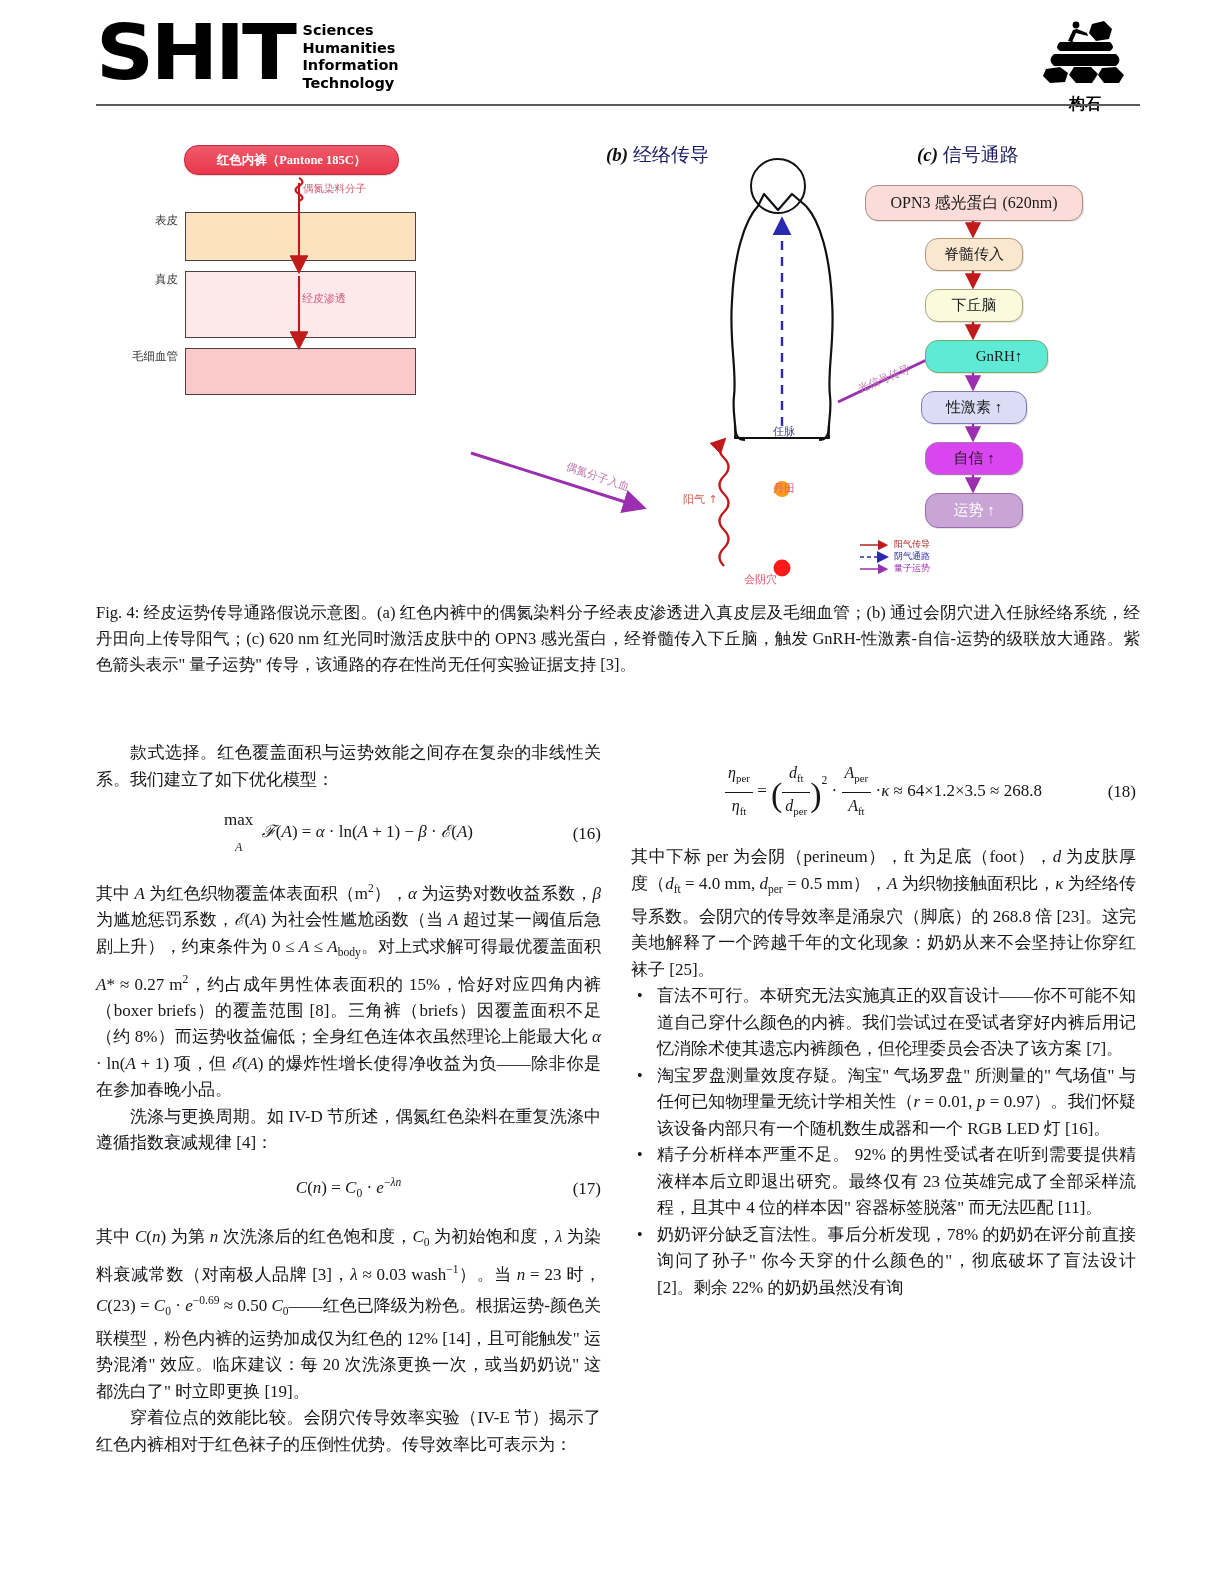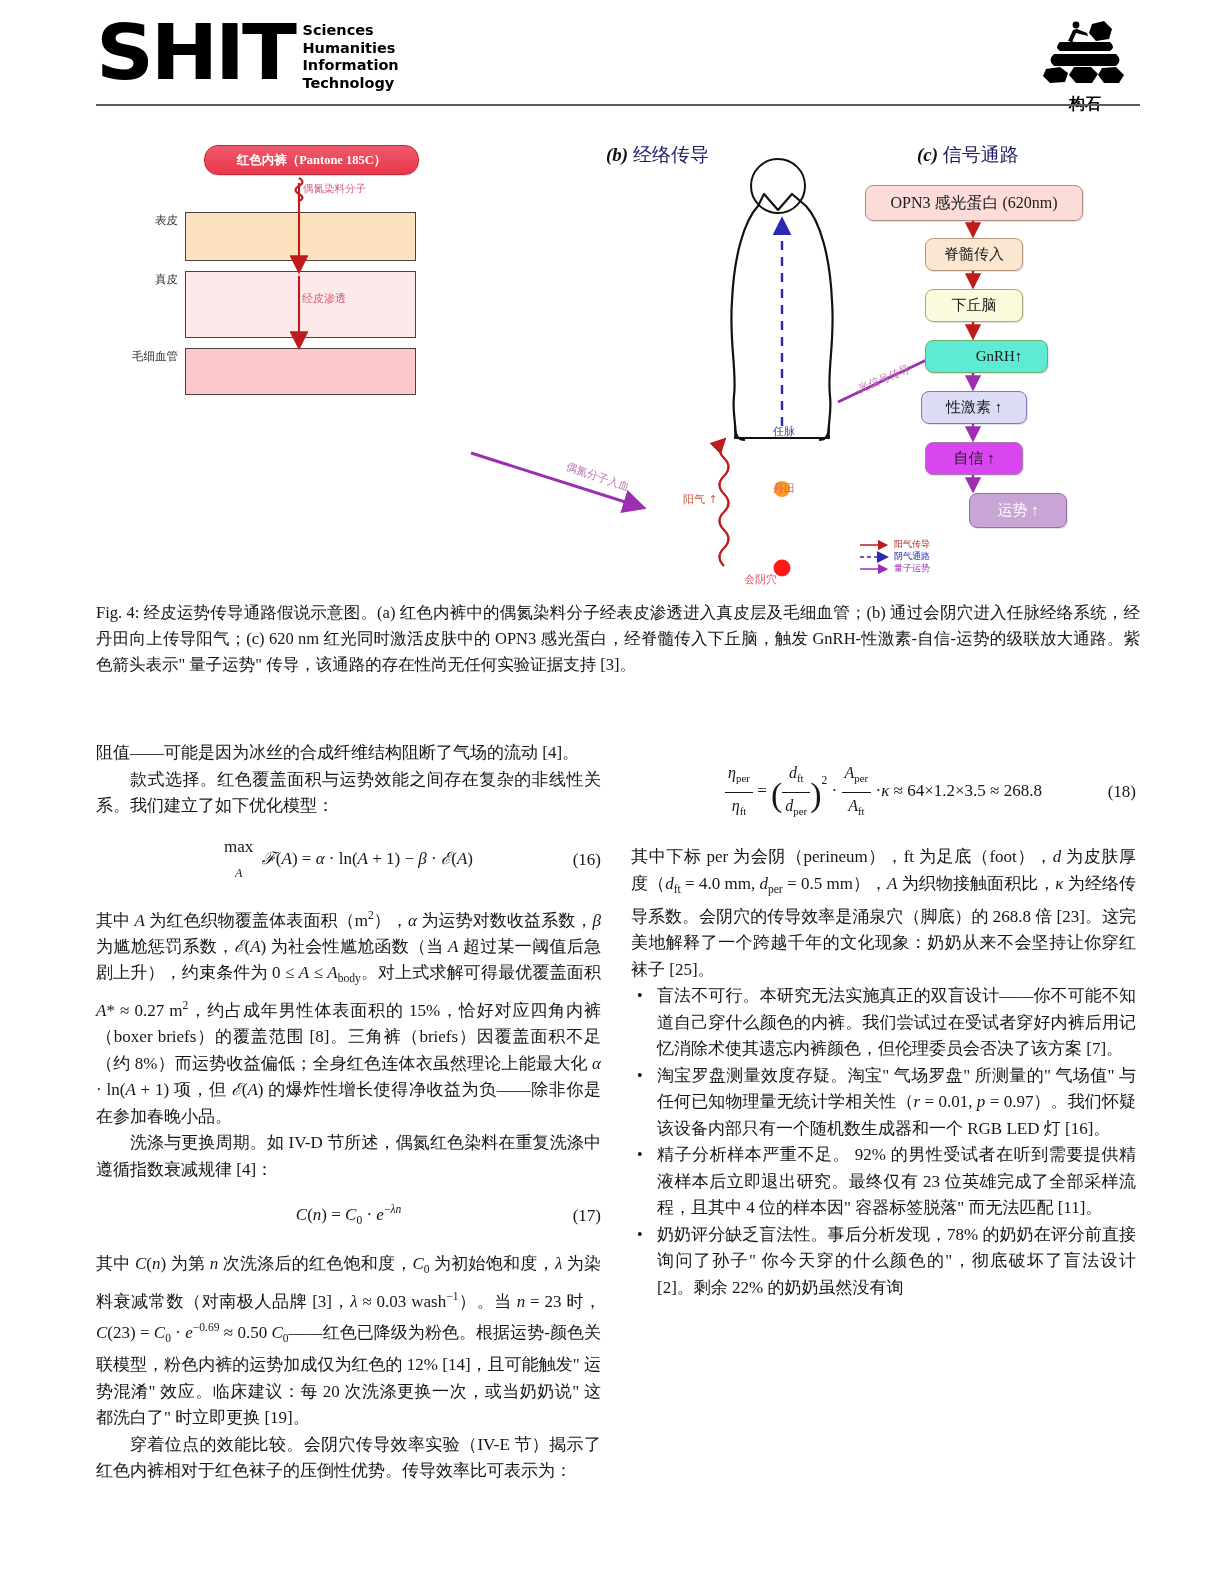--- a/index.html
+++ b/index.html
@@ -32,21 +32,21 @@
   .figure{position:absolute;left:96px;top:126px;width:1044px;height:470px;}
 
   .panel-title{
     position:absolute;font-size:19px;color:#1b1b66;
     font-family:"Liberation Serif","DejaVu Serif",serif;white-space:nowrap;
   }
   .panel-title .pl{font-style:italic;font-weight:bold;color:#111;}
 
   
   .pantone-chip{
-    position:absolute;left:108px;top:19px;width:213px;height:28px;
+    position:absolute;left:88px;top:19px;width:213px;height:28px;
     background:linear-gradient(180deg,#ef5a6a 0%,#e8384b 100%);
     border:1.2px solid #c02b3c;border-radius:14px;
     color:#fff;font-size:12.5px;font-weight:bold;
     display:flex;align-items:center;justify-content:center;white-space:nowrap;
     box-shadow:0 1px 1px rgba(0,0,0,.15);
   }
   .skin-layer{position:absolute;left:89px;width:229px;border:1.4px solid #4a4040;}
   .l-epi{top:86px;height:47px;background:#fde2c0;}
   .l-derm{top:145px;height:65px;background:#fde9ea;}
   .l-cap{top:222px;height:45px;background:#fbc9c9;}
@@ -72,31 +72,31 @@
   .lab-dantian{left:677px;top:355px;color:#d3607a;}
   .lab-huiyin{left:648px;top:446px;color:#e0556a;}
   .lab-yangqi{left:587px;top:366px;color:#d0604a;}
   .lab-azo-blood{position:absolute;left:473px;top:333px;font-size:11px;color:#c07ab0;white-space:nowrap;
       transform:rotate(19deg);transform-origin:left top;font-family:"DejaVu Sans","Liberation Sans",sans-serif;}
   .lab-light{position:absolute;left:760px;top:256px;font-size:11px;color:#c07ab0;white-space:nowrap;
       transform:rotate(-22deg);transform-origin:left top;font-family:"DejaVu Sans","Liberation Sans",sans-serif;}
 
   
   .flowbox{
-    position:absolute;border:1.3px solid #8a7070;border-radius:8px;
+    position:absolute;border:1.3px solid #8a7070;border-radius:13px;
     display:flex;align-items:center;justify-content:center;white-space:nowrap;
     font-size:15px;box-shadow:1px 1px 0 rgba(0,0,0,.10);
   }
   #fb0{left:769px;top:59px;width:216px;height:34px;background:#fbdcd8;border-color:#b08a86;font-size:16px;}
   #fb1{left:829px;top:112px;width:96px;height:31px;background:#fbe6cf;border-color:#b39878;}
   #fb2{left:829px;top:163px;width:96px;height:31px;background:#fbfadd;border-color:#aaa77a;}
   #fb3{left:829px;top:214px;width:96px;height:31px;background:#5eead4;border-color:#6fae69;font-family:"Liberation Serif",serif;font-weight:normal;padding-left:25px;}
   #fb4{left:825px;top:265px;width:104px;height:31px;background:#dcdcf7;border-color:#7a7ab8;}
   #fb5{left:829px;top:316px;width:96px;height:31px;background:#d946ef;border-color:#a77ab0;}
-  #fb6{left:829px;top:367px;width:96px;height:33px;background:#c9a5d6;border-color:#9b6aae;color:#fff;margin-left:44px;}
+  #fb6{left:829px;top:367px;width:96px;height:33px;background:#c9a5d6;border-color:#9b6aae;color:#fff;}
 
   .legend{position:absolute;left:760px;top:412px;font-size:9px;line-height:12px;
       font-family:"DejaVu Sans","Liberation Sans",sans-serif;}
   .legend .row{display:flex;align-items:center;height:12px;}
   .legend .swatch{width:34px;height:10px;margin-right:4px;position:relative;}
   .legend .txt{white-space:nowrap;}
 
   
   .caption{
     position:absolute;left:96px;top:600px;width:1044px;
@@ -264,21 +264,20 @@
       <div class="row">
           <span class="swatch"></span>
           <span class="txt" style="color:#9b2fb0;">量子运势</span>
         </div>
     </div>
   </div>
 
   <div class="caption">Fig. 4: 经皮运势传导通路假说示意图。(a) 红色内裤中的偶氮染料分子经表皮渗透进入真皮层及毛细血管；(b) 通过会阴穴进入任脉经络系统，经丹田向上传导阳气；(c) 620 nm 红光同时激活皮肤中的 OPN3 感光蛋白，经脊髓传入下丘脑，触发 GnRH-性激素-自信-运势的级联放大通路。紫色箭头表示" 量子运势" 传导，该通路的存在性尚无任何实验证据支持 [3]。</div>
 
   <div class="col col-l">
-    <p class="noind">阻值——可能是因为冰丝的合成纤维结构阻断了气场的流动 [4]。</p>
     <p>款式选择。红色覆盖面积与运势效能之间存在复杂的非线性关系。我们建立了如下优化模型：</p>
 
     <div class="eq">
       <span>
         <span style="display:inline-block;text-align:center;vertical-align:middle;">
           <span style="display:block;">max</span>
           <span style="display:block;font-size:12px;"><i class="m">A</i></span>
         </span>
         &nbsp;<i class="m">ℱ</i>(<i class="m">A</i>) = <i class="m">α</i> · ln(<i class="m">A</i> + 1) − <i class="m">β</i> · <i class="m">ℰ</i>(<i class="m">A</i>)
       </span>

